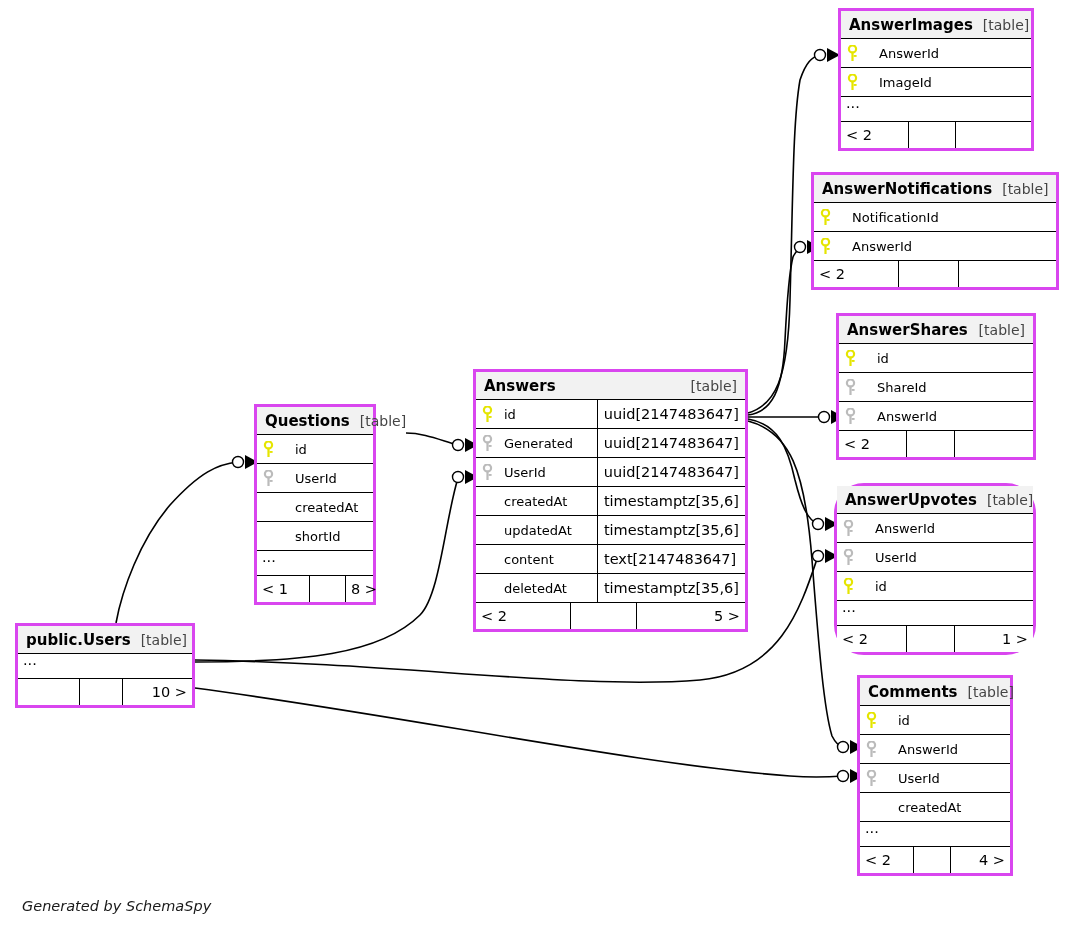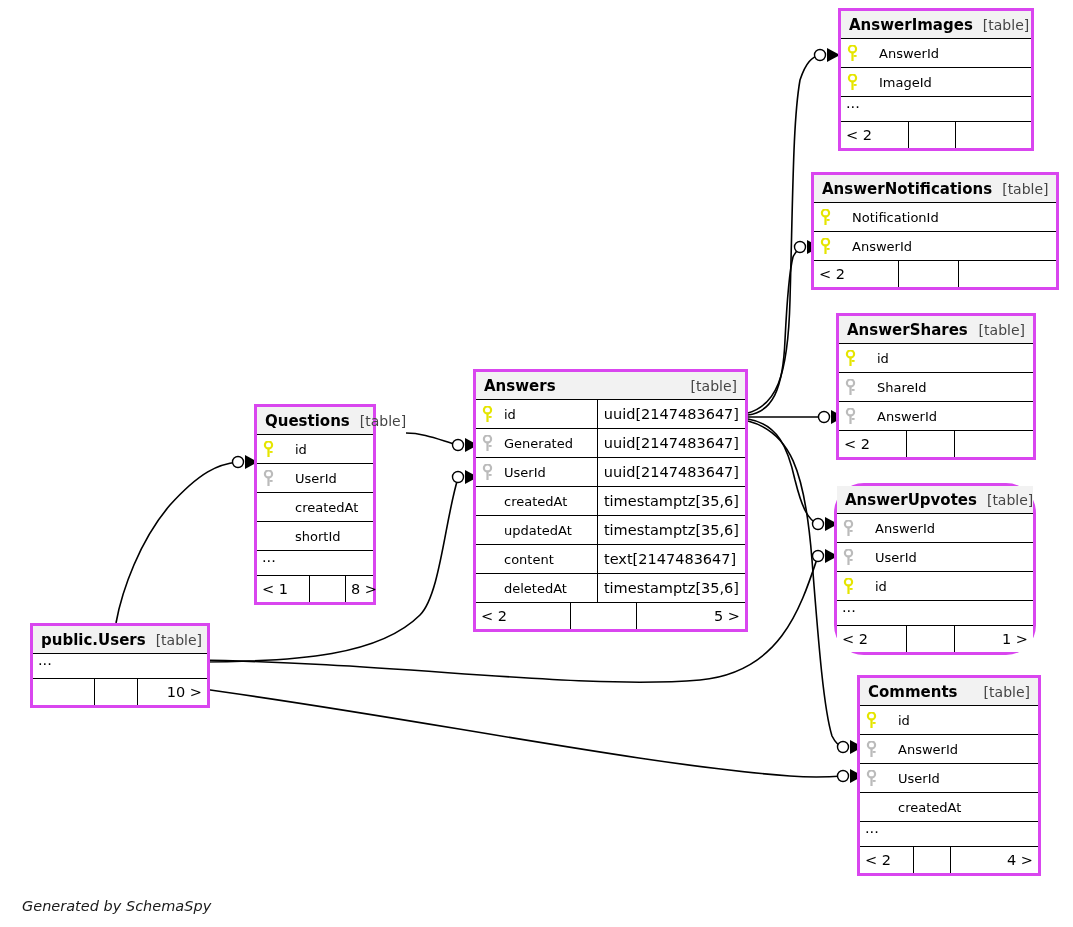--- a/index.html
+++ b/index.html
@@ -374,21 +374,21 @@
         </div>
         <div class="ellipsis-row">
           <span>...</span>
         </div>
         <div class="foot">
           <span class="foot-cell left" style="flex:0 0 69px;">&lt; 2</span>
           <span class="foot-cell mid" style="flex:0 0 48px;"></span>
           <span class="foot-cell right">1 &gt;</span>
         </div>
       </div>
-      <div class="tbl" style="left: 857px; top: 675px; width: 184px;">
+      <div class="tbl" style="left: 857px; top: 675px; width: 156px;">
         <div class="tbl-head">
           <span class="tbl-name">Comments</span>
           <span class="tbl-kind">[table]</span>
         </div>
         <div class="row">
           <span class="cell-name">
             <span class="keyslot">
               <svg class="key-ico" width="11" height="17" viewBox="0 0 11 17" xmlns="http://www.w3.org/2000/svg">
                 <circle cx="5.5" cy="4" r="3.6" fill="none" stroke="#e5e500" stroke-width="2.2"></circle>
                 <rect x="4.4" y="6.5" width="2.2" height="9.5" fill="#e5e500"></rect>
@@ -558,21 +558,21 @@
         </div>
         <div class="ellipsis-row">
           <span>...</span>
         </div>
         <div class="foot">
           <span class="foot-cell left" style="flex:0 0 52px;">&lt; 1</span>
           <span class="foot-cell mid" style="flex:0 0 36px;"></span>
           <span class="foot-cell right">8 &gt;</span>
         </div>
       </div>
-      <div class="tbl" style="left: 15px; top: 623px; width: 180px; margin-left: 15px;">
+      <div class="tbl" style="left: 15px; top: 623px; width: 180px;">
         <div class="tbl-head">
           <span class="tbl-name">public.Users</span>
           <span class="tbl-kind">[table]</span>
         </div>
         <div class="ellipsis-row">
           <span>...</span>
         </div>
         <div class="foot">
           <span class="foot-cell left" style="flex:0 0 61px;"></span>
           <span class="foot-cell mid" style="flex:0 0 43px;"></span>

